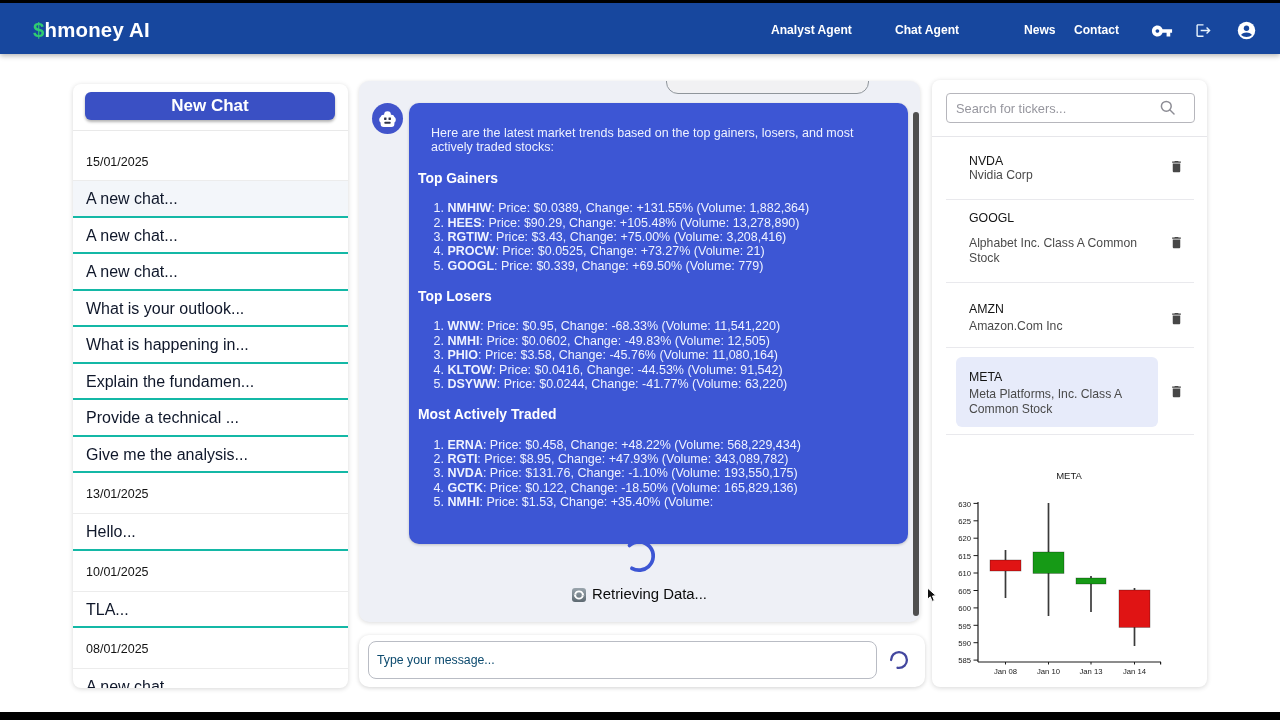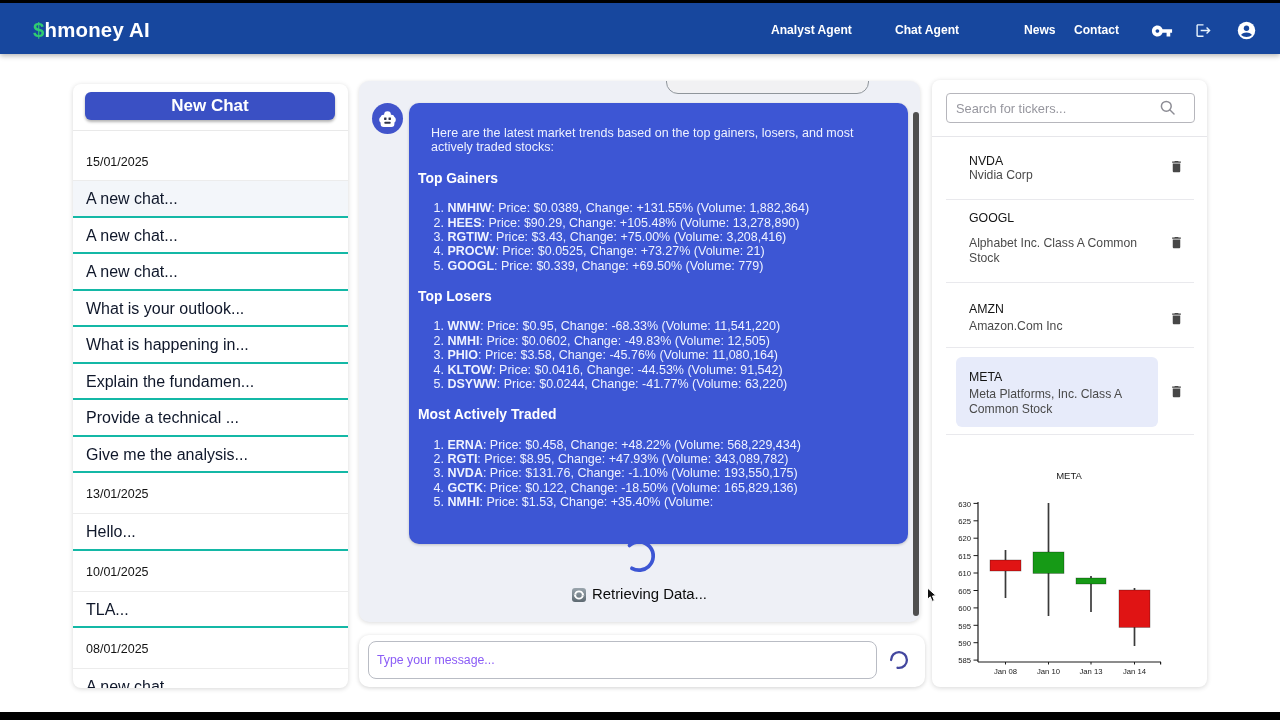--- a/index.html
+++ b/index.html
@@ -41,21 +41,21 @@
   #bubble ol:last-child{margin-bottom:16px;}
   #sbar{position:absolute;left:554px;top:31px;width:6px;height:504px;background:#4f4f4f;
     border-radius:3px;}
   #retr{position:absolute;left:6px;top:505px;width:549px;text-align:center;font-size:14.9px;
     color:#0c0c0c;}
   
   #icard{left:359px;top:635px;width:566px;height:52px;background:#fff;border-radius:10px;
     box-shadow:0 1px 4px rgba(0,0,0,.18);}
   #ibox{position:absolute;left:9px;top:6px;width:509px;height:38px;box-sizing:border-box;
     border:1.4px solid #b9bcc4;border-radius:8px;background:#fff;}
-  #iph{position:absolute;left:18px;top:17.5px;font-size:12.3px;color:#8b5cf6;}
+  #iph{position:absolute;left:18px;top:17.5px;font-size:12.3px;color:#0c4a6e;}
   
   #rcard{left:932px;top:80px;width:275px;height:607px;background:#fff;border-radius:8px;
     box-shadow:0 1px 5px rgba(0,0,0,.16);overflow:hidden;}
   #search{position:absolute;left:13.6px;top:13px;width:249px;height:30px;box-sizing:border-box;
     border:1.3px solid #b6b6bc;border-radius:4px;}
   #sph{position:absolute;left:24px;top:21px;font-size:12.8px;color:#96969e;}
   #rdiv{position:absolute;left:0px;top:55.6px;width:275px;border-bottom:1px solid #e6e6ea;}
   .tkr{position:absolute;left:37px;font-size:12.3px;color:#141414;}
   .tkn{position:absolute;left:37px;font-size:12.2px;color:#4a4a4a;line-height:15.2px;width:172px;}
   .rdv{position:absolute;left:14px;width:248px;border-bottom:1px solid #e9e9ed;}

